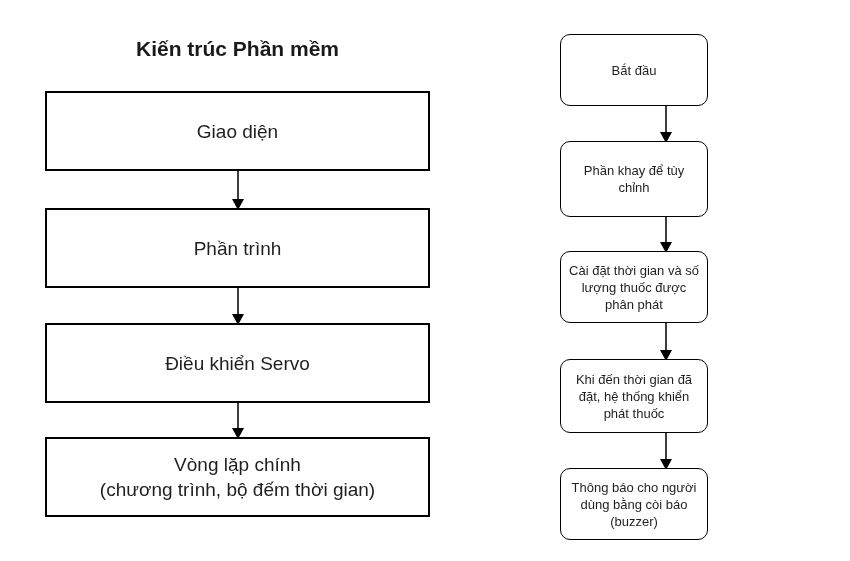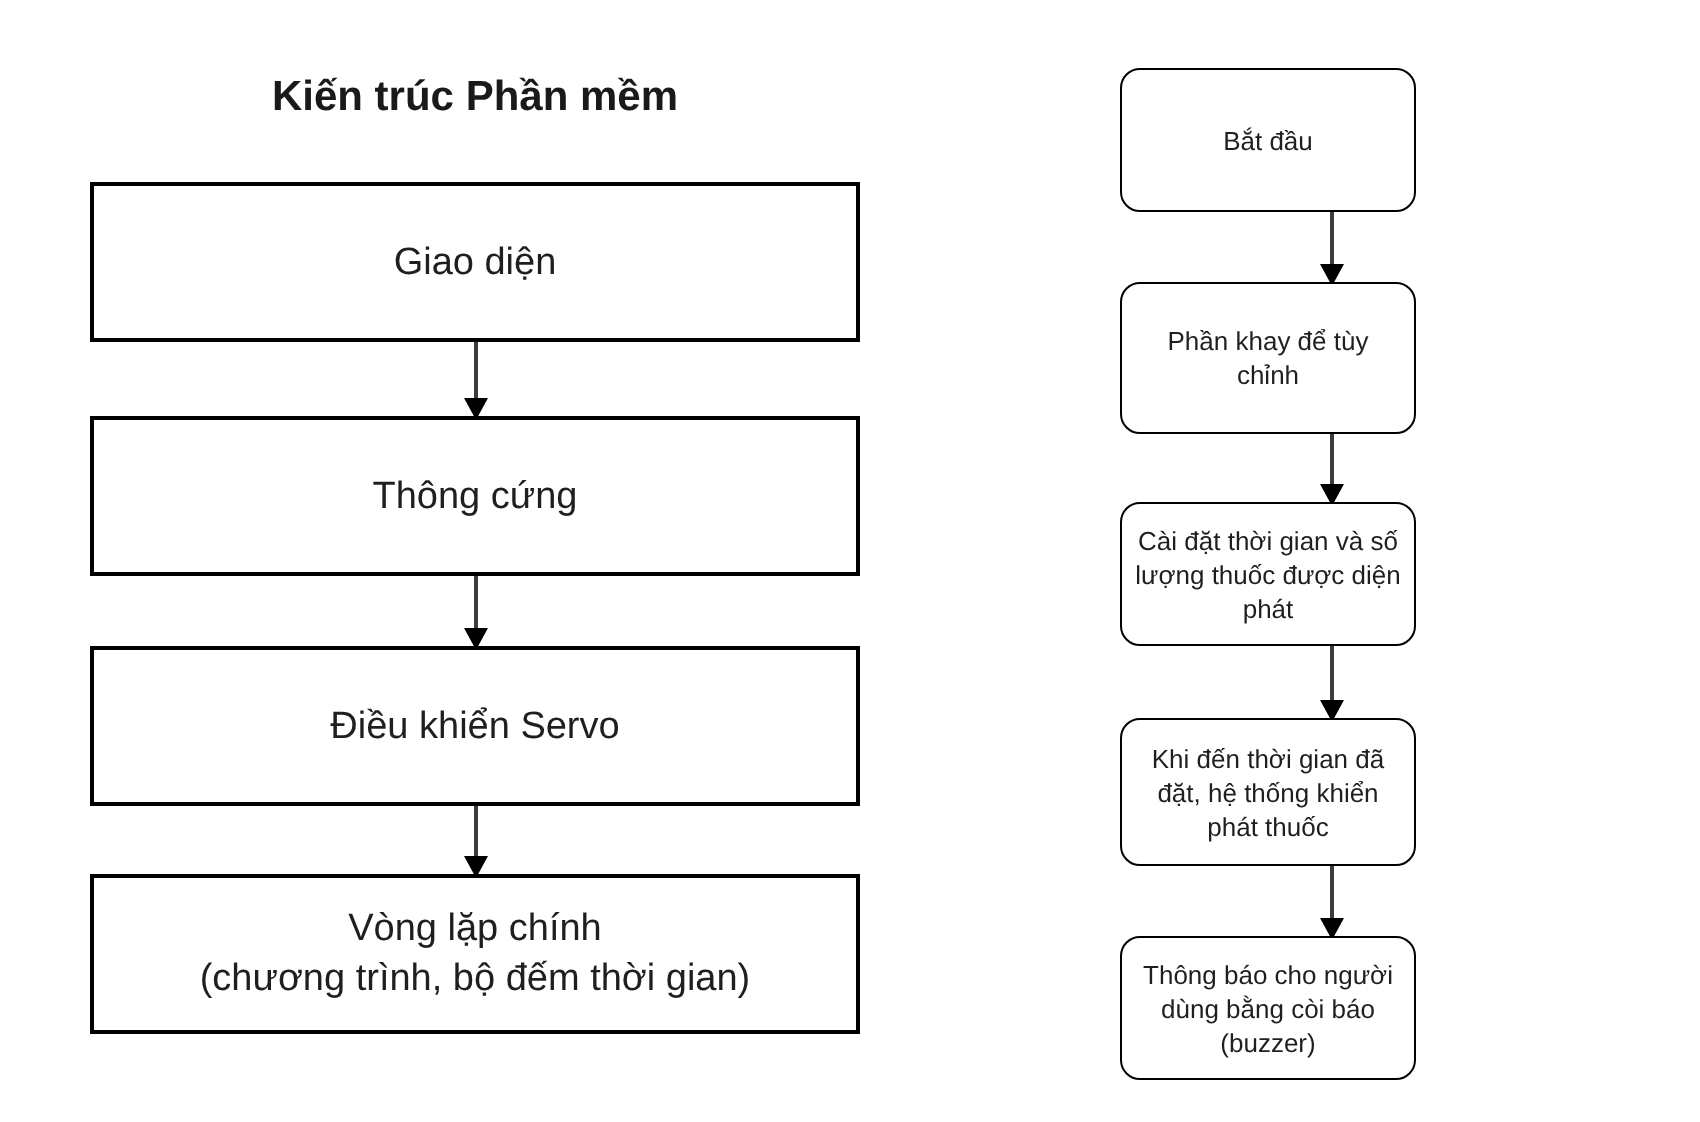--- a/index.html
+++ b/index.html
@@ -88,21 +88,21 @@
 
   <div class="chart-title">Kiến trúc Phần mềm</div>
 
   <div class="flow-box left-box" style="top:91px;">
     <span class="label">Giao diện</span>
   </div>
 
   <div class="arrow arrow-left" style="top:171px; height:37px;"></div>
 
   <div class="flow-box left-box" style="top:208px;">
-    <span class="label">Thông cứng</span>
+    <span class="label">Phần trình</span>
   </div>
 
   <div class="arrow arrow-left" style="top:288px; height:35px;"></div>
 
   <div class="flow-box left-box" style="top:323px;">
     <span class="label">Điều khiển Servo</span>
   </div>
 
   <div class="arrow arrow-left" style="top:403px; height:34px;"></div>
 
@@ -117,21 +117,21 @@
 
   <div class="arrow arrow-right" style="top:106px; height:35px;"></div>
 
   <div class="flow-box right-box" style="top:141px; height:76px;">
     <span class="label">Phần khay để tùy chỉnh</span>
   </div>
 
   <div class="arrow arrow-right" style="top:217px; height:34px;"></div>
 
   <div class="flow-box right-box" style="top:251px; height:72px;">
-    <span class="label">Cài đặt thời gian và số lượng thuốc được diện phát</span>
+    <span class="label">Cài đặt thời gian và số lượng thuốc được phân phát</span>
   </div>
 
   <div class="arrow arrow-right" style="top:323px; height:36px;"></div>
 
   <div class="flow-box right-box" style="top:359px; height:74px;">
     <span class="label">Khi đến thời gian đã đặt, hệ thống khiển phát thuốc</span>
   </div>
 
   <div class="arrow arrow-right" style="top:433px; height:35px;"></div>
 

